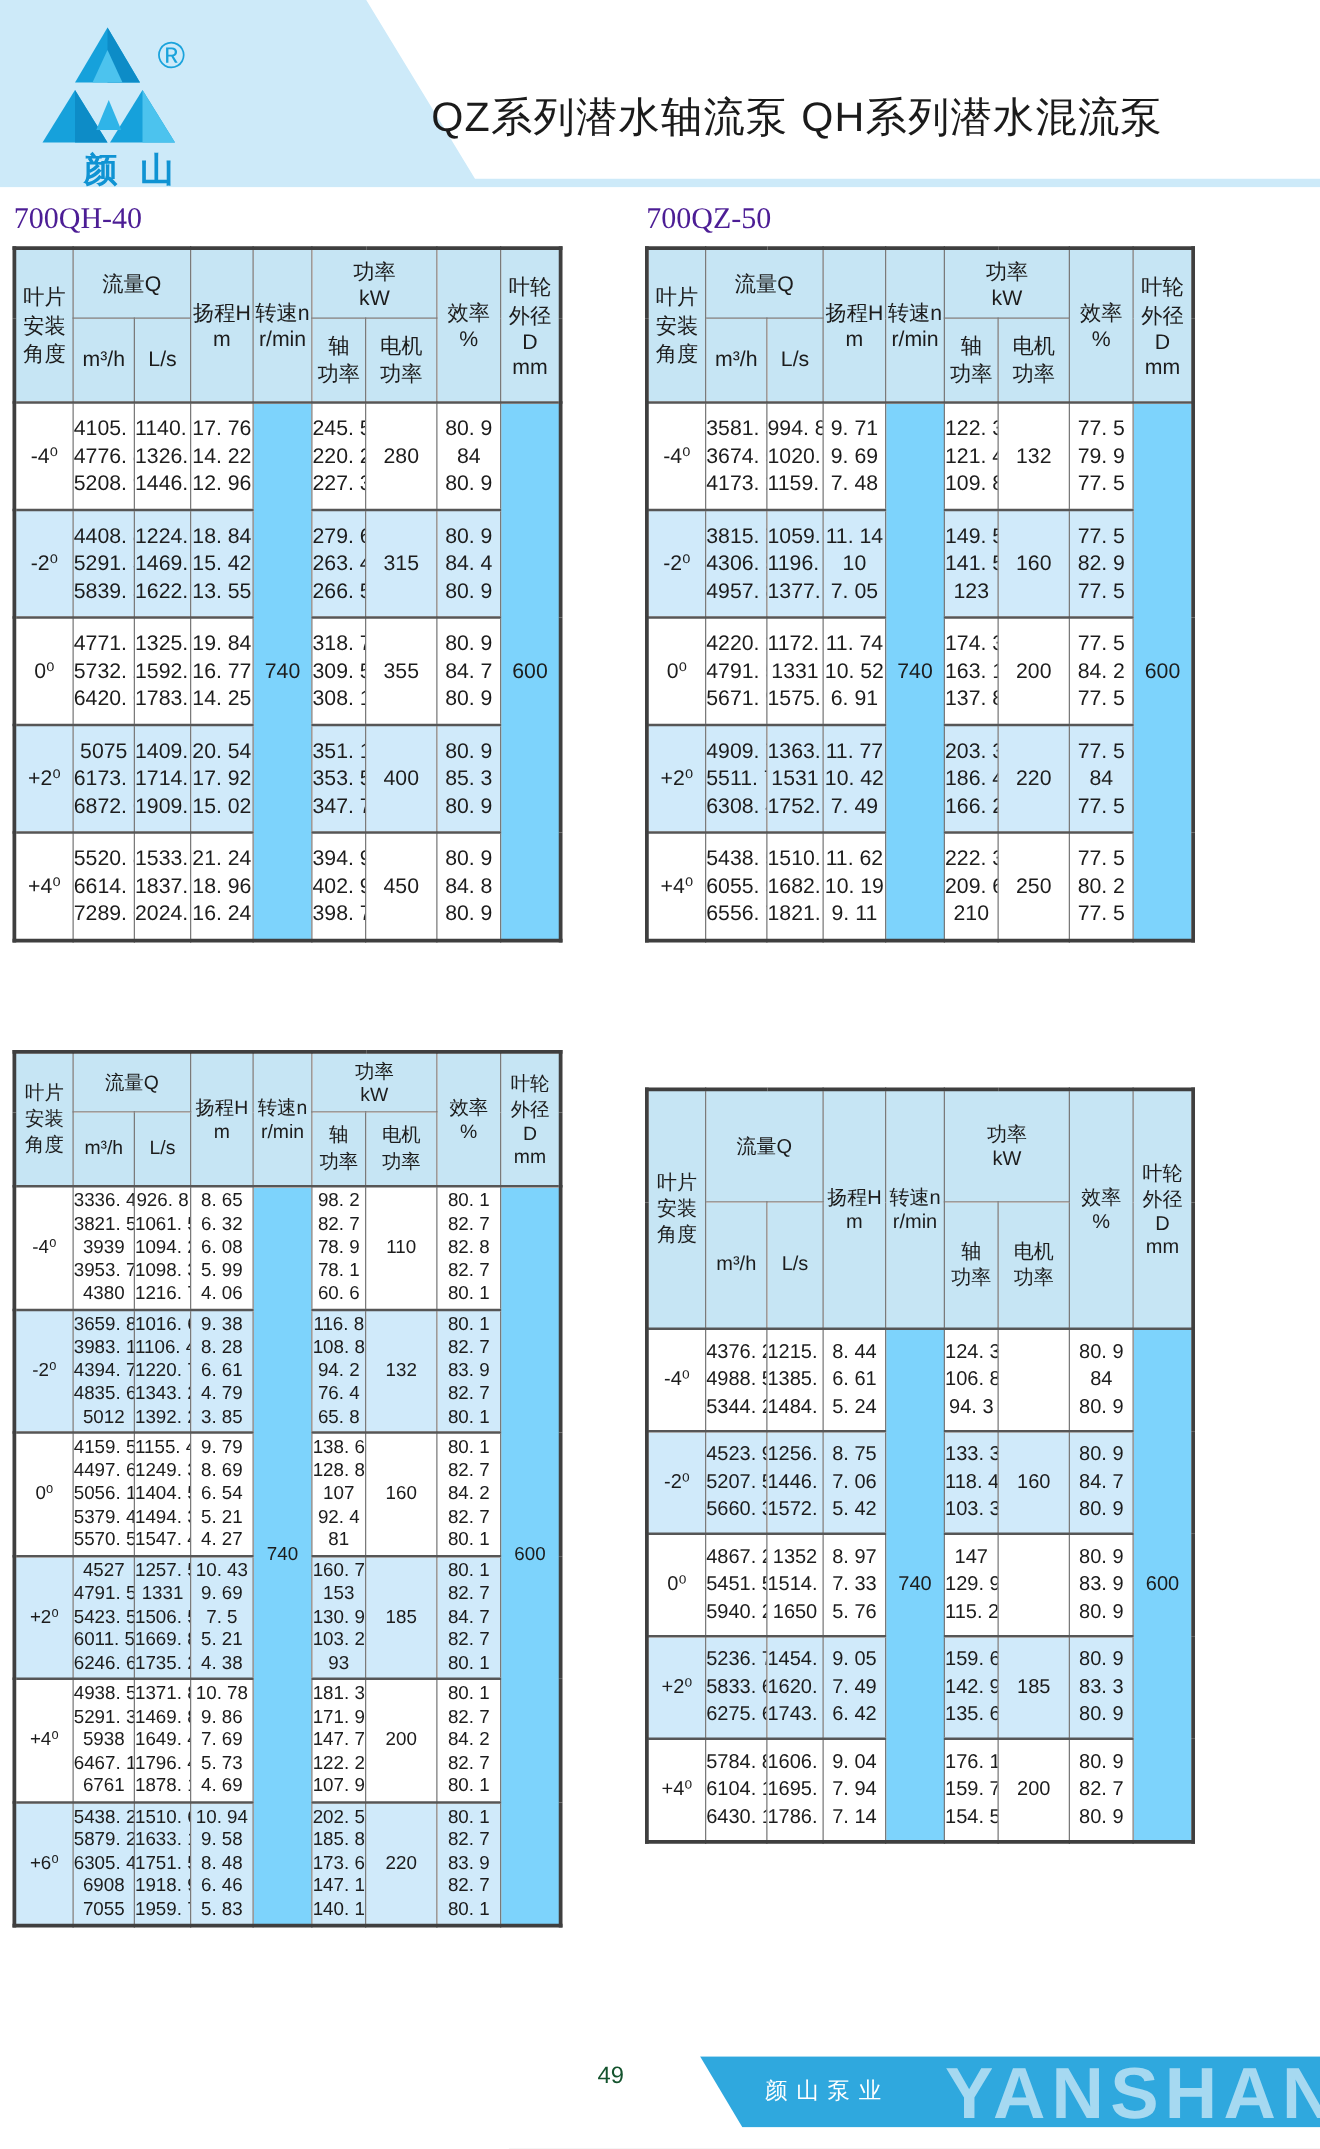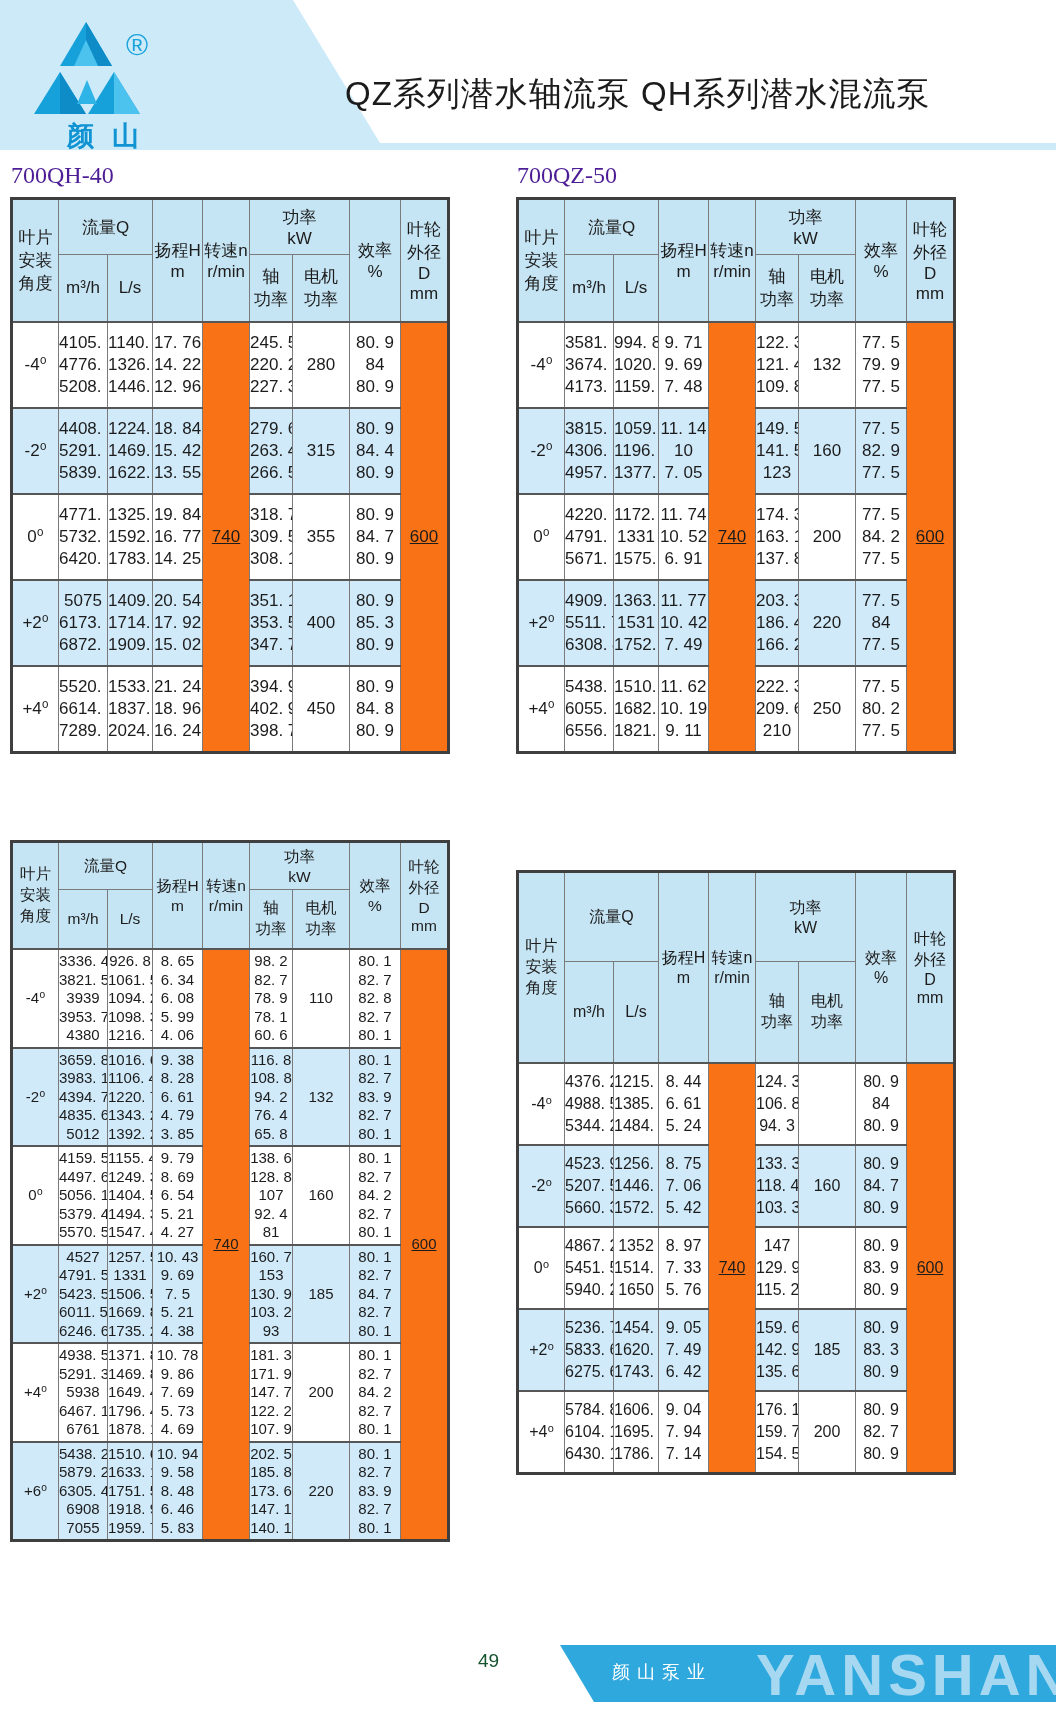--- a/index.html
+++ b/index.html
@@ -19,21 +19,21 @@
   .tbl-title{font-family:Liberation Serif, serif;
              font-size:24px;color:#4c1d95;margin:0 0 8px 1px;letter-spacing:0px;}
   table.spec{border-collapse:collapse;table-layout:fixed;width:437px;background:#fff;
              border:3px solid #3f3f3f;}
   .spec th,.spec td{border:1px solid #7a7a7a;text-align:center;vertical-align:middle;
                     color:#1c1c1c;padding:0;overflow:hidden;}
   .spec thead th{background:#c6e5f4;white-space:pre-line;font-weight:normal;}
   .spec thead{border-bottom:2px solid #3f3f3f;}
   .spec tbody tr{border-top:2px solid #565656;}
   .spec tr.blue td{background:#d0eafa;}
-  .spec td.span-col{background:#f97316;text-decoration:underline;}
+  .spec td.span-col{background:#7dd3fc;}
   .spec td.plain{background:#fff;}
   .spec .ln{white-space:nowrap;}
   
   .sz-a .spec{font-size:17px;}
   .sz-a .spec thead tr.r1 th{height:54px;font-size:17px;}
   .sz-a .spec thead tr.r2 th{height:66px;font-size:17px;}
   .sz-a .spec tbody td{font-size:17px;line-height:22px;}
   .sz-a .spec tbody .grp td{padding:9px 0;}
   
   .sz-b .spec thead tr.r1 th{height:46px;font-size:15.5px;}
@@ -524,21 +524,21 @@
               </td>
               <td>
                 <div class="ln">926. 8</div>
                 <div class="ln">1061. 5</div>
                 <div class="ln">1094. 2</div>
                 <div class="ln">1098. 3</div>
                 <div class="ln">1216. 7</div>
               </td>
               <td>
                 <div class="ln">8. 65</div>
-                <div class="ln">6. 34</div>
+                <div class="ln">6. 32</div>
                 <div class="ln">6. 08</div>
                 <div class="ln">5. 99</div>
                 <div class="ln">4. 06</div>
               </td>
               <td rowspan="6" class="span-col">740</td>
               <td>
                 <div class="ln">98. 2</div>
                 <div class="ln">82. 7</div>
                 <div class="ln">78. 9</div>
                 <div class="ln">78. 1</div>

